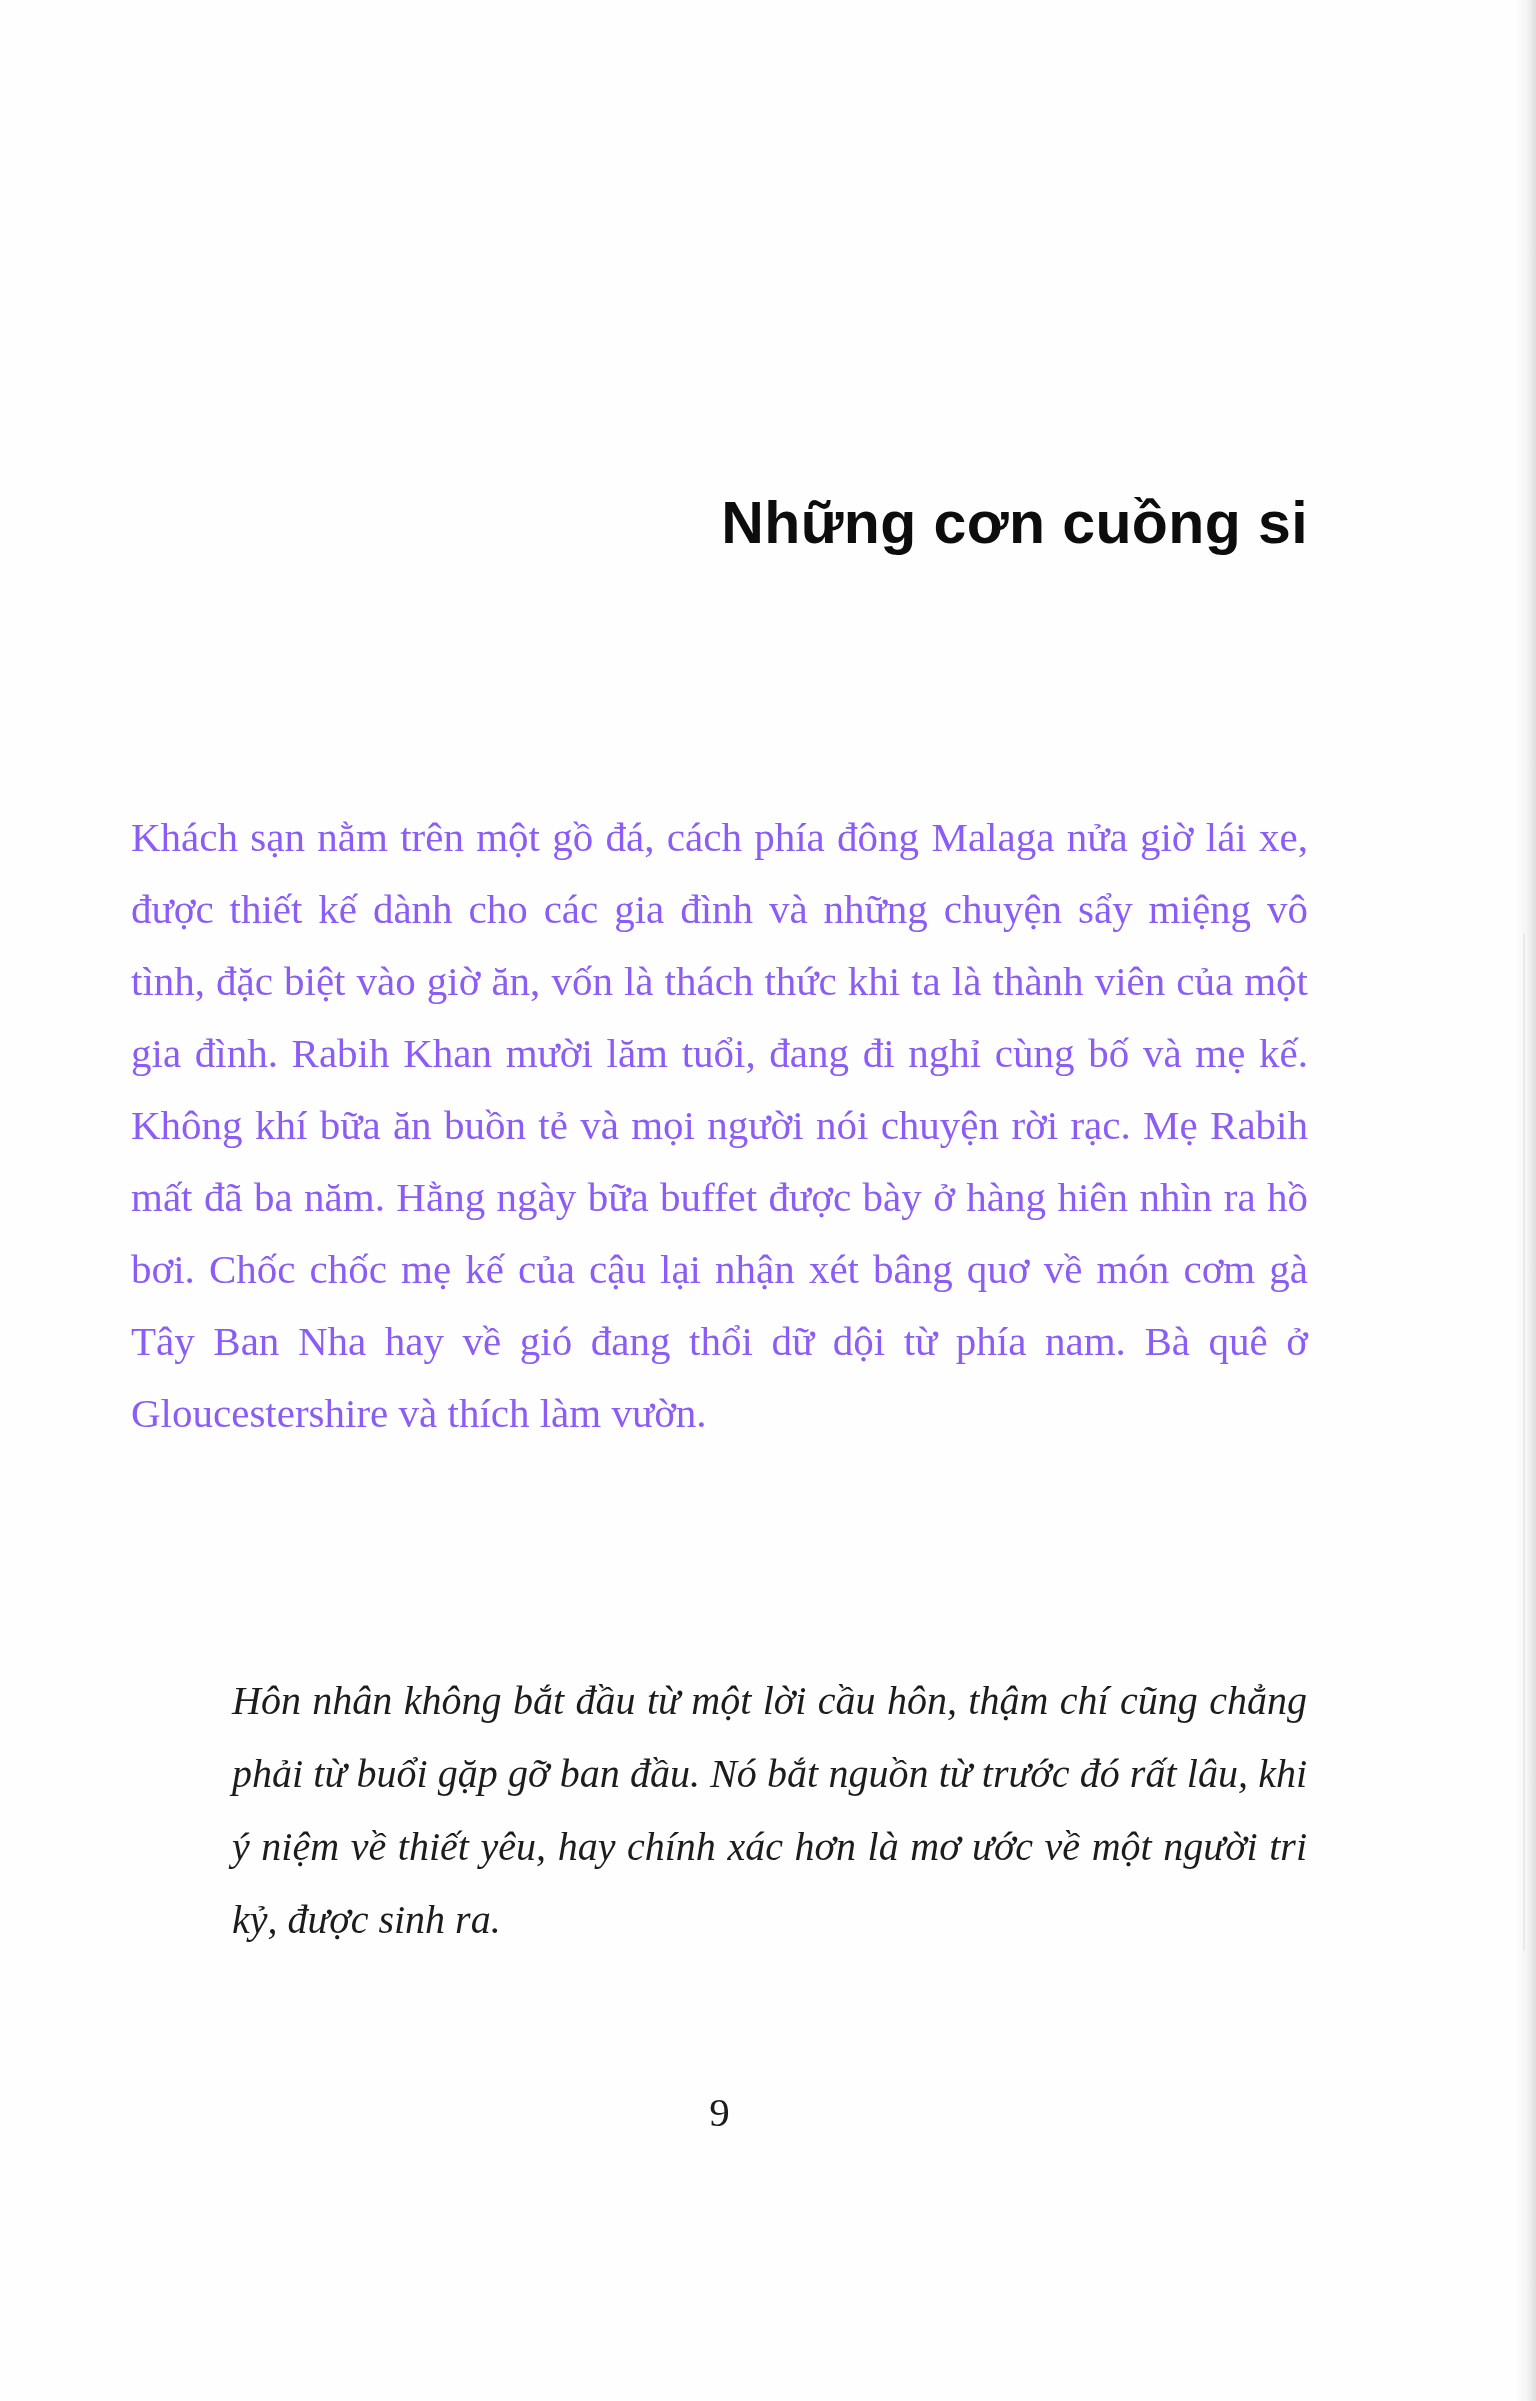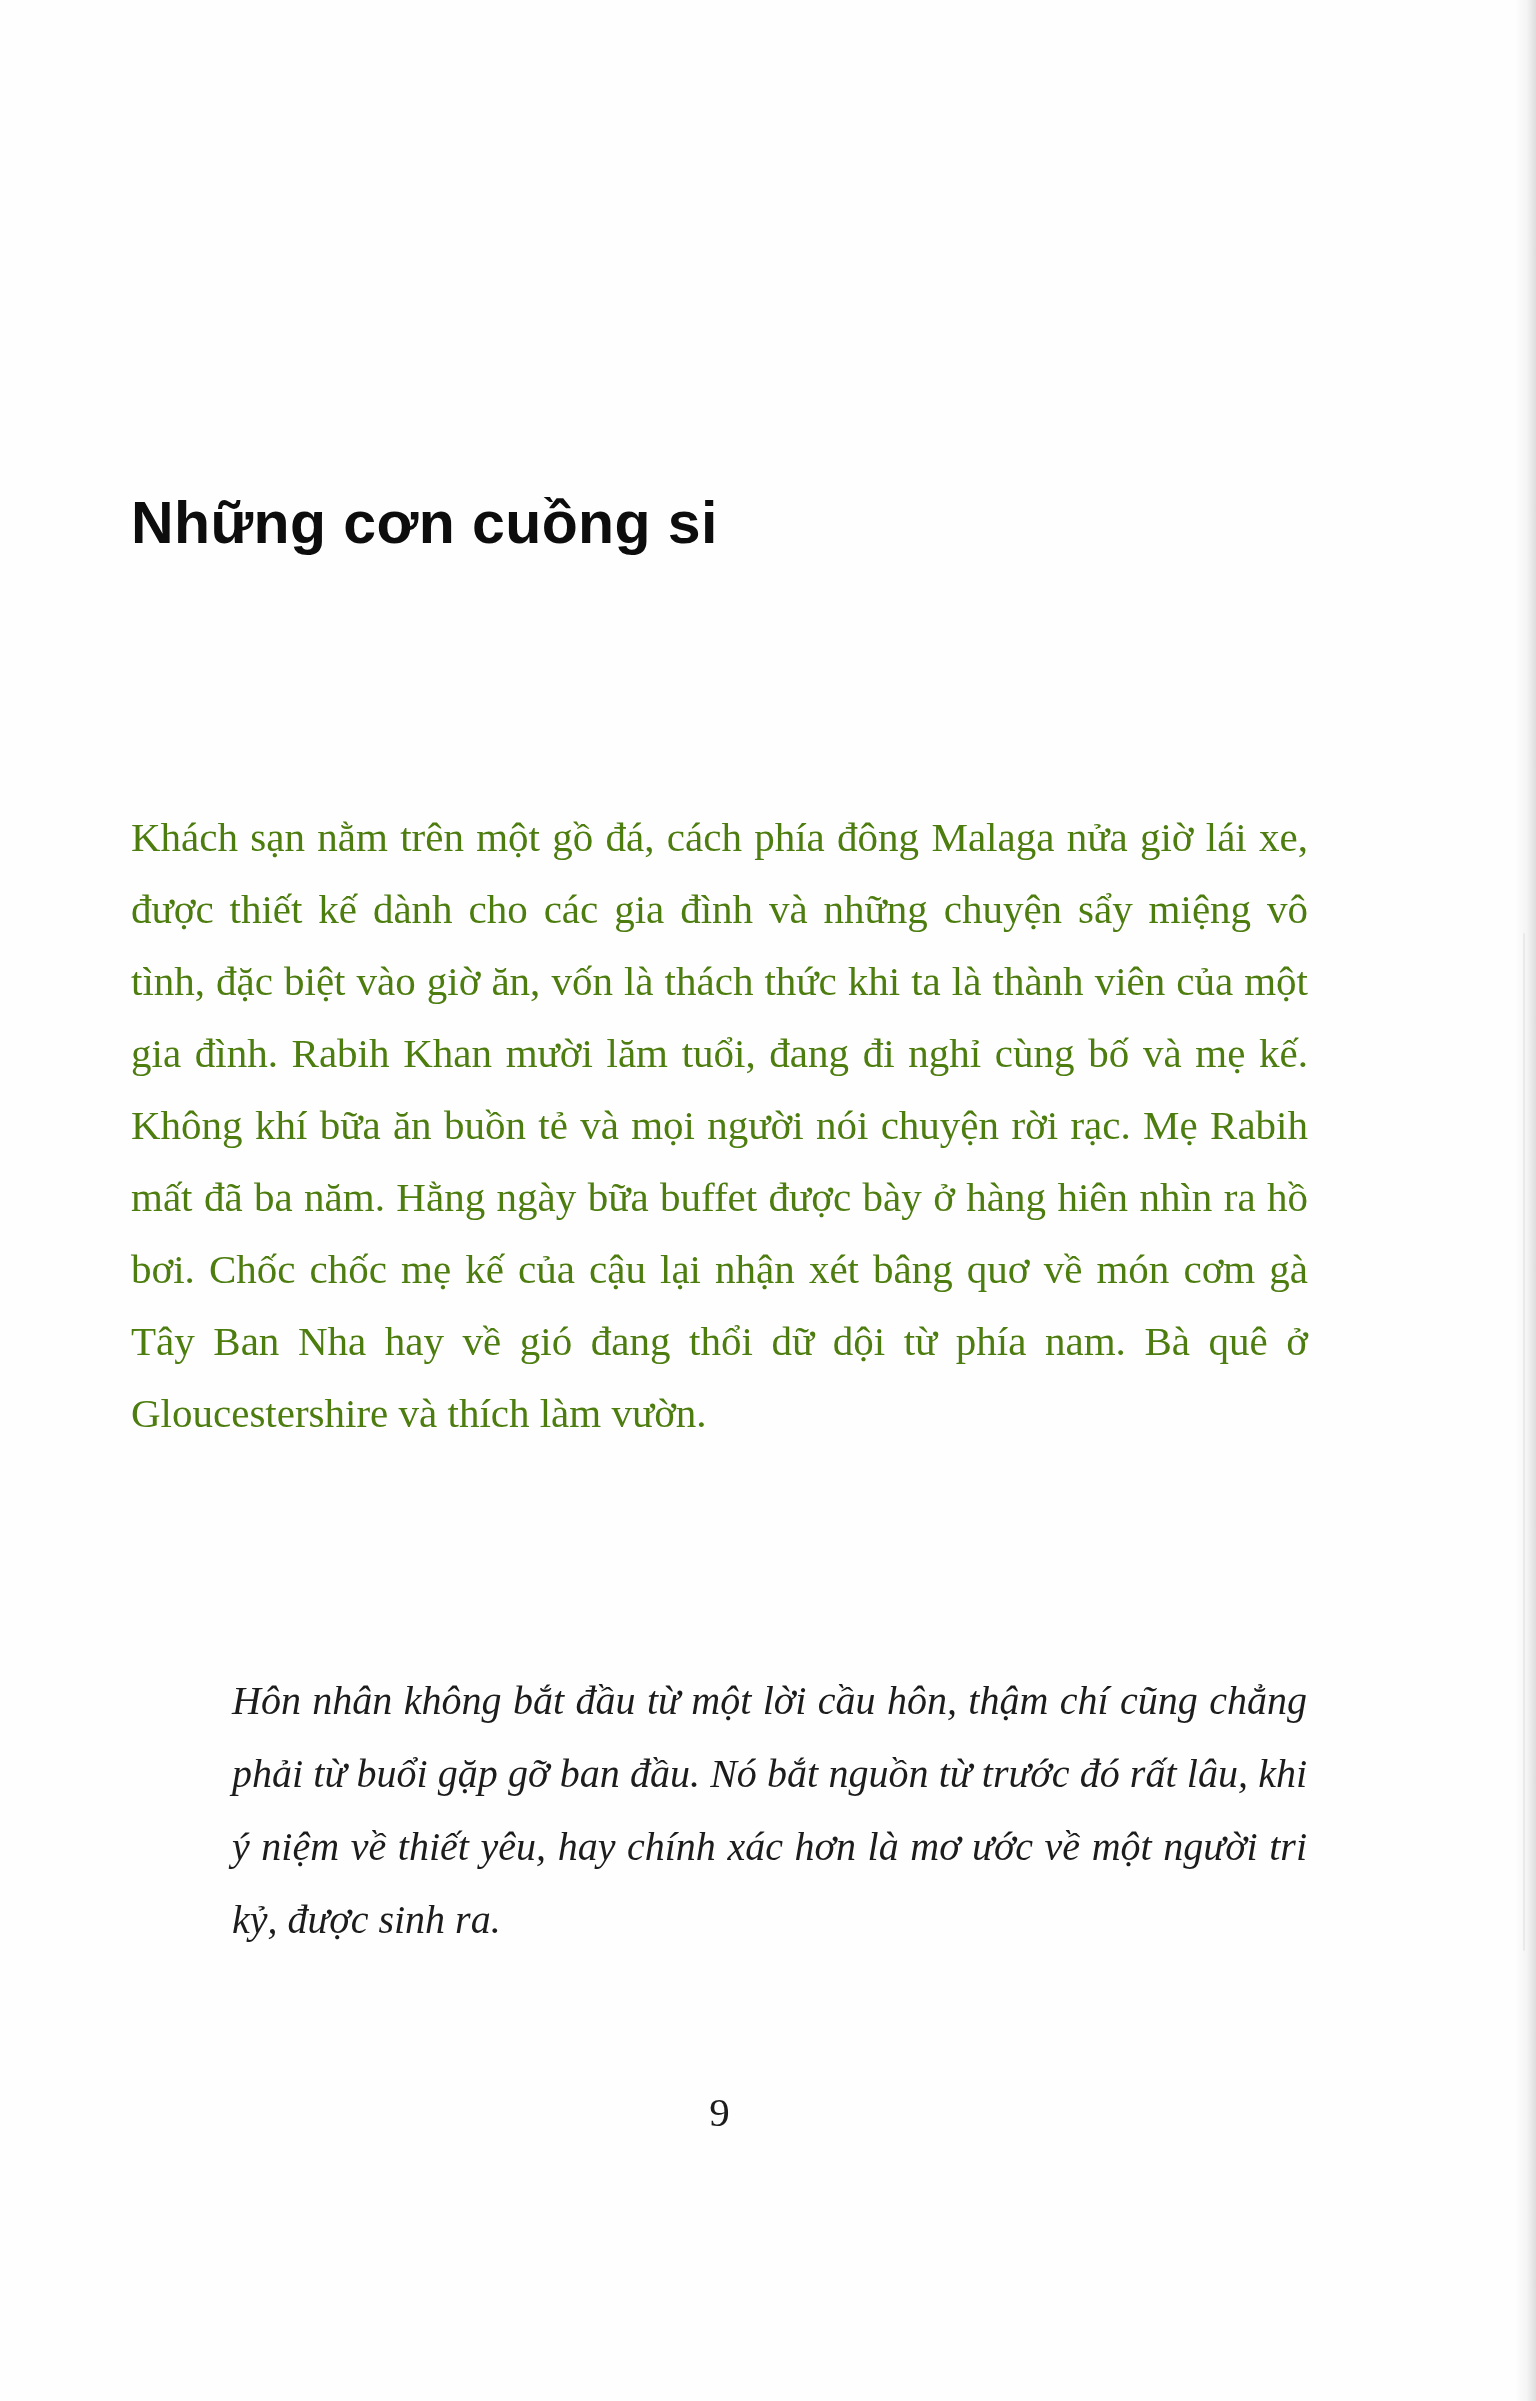--- a/index.html
+++ b/index.html
@@ -15,39 +15,39 @@
     overflow: hidden;
     font-family: "Liberation Serif", "DejaVu Serif", serif;
     color: #1c1c1c;
   }
   .chapter-title {
     position: absolute;
     top: 490px;
     left: 131px;
     width: 1177px;
     margin: 0;
-    text-align: left;
+    text-align: right;
     font-family: "Liberation Sans", "DejaVu Sans", sans-serif;
     font-weight: 700;
     font-size: 59px;
     line-height: 1.15;
     color: #0d0d0d;
     letter-spacing: 0.4px;
   }
   .body-paragraph {
     position: absolute;
     top: 801px;
     left: 131px;
     width: 1177px;
     margin: 0;
     font-size: 41px;
     line-height: 72px;
     text-align: justify;
     text-justify: inter-word;
-    color: #4d7c0f;
+    color: #8b5cf6;
   }
   .quote-paragraph {
     position: absolute;
     top: 1664px;
     left: 232px;
     width: 1075px;
     margin: 0;
     font-size: 40px;
     line-height: 73px;
     font-style: italic;

